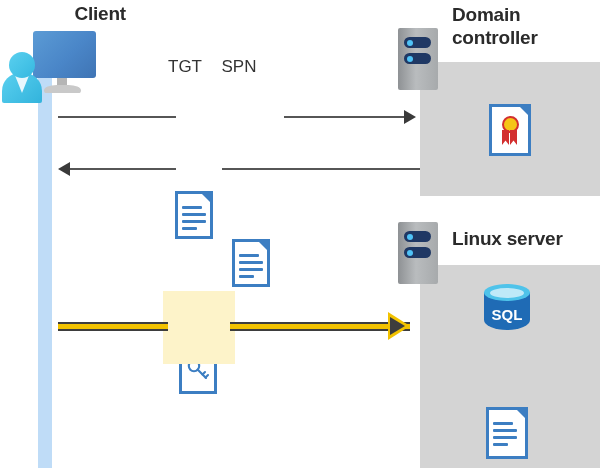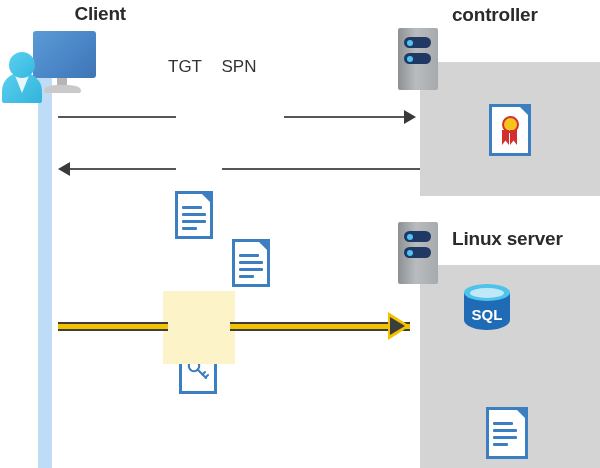--- a/index.html
+++ b/index.html
@@ -164,21 +164,21 @@
     border-radius:50%;background:#f5c518;border:2.5px solid #d32f2f;
     box-sizing:border-box;
   }
   .cert-ribbon{
     position:absolute;top:26px;width:7px;height:15px;background:#d32f2f;
   }
   .cert-ribbon.r1{left:13px;clip-path:polygon(0 0,100% 0,100% 100%,50% 70%,0 100%);}
   .cert-ribbon.r2{left:21px;clip-path:polygon(0 0,100% 0,100% 100%,50% 70%,0 100%);}
 
   
-  #sql-db{left:464px;top:284px;width:24px;height:54px;}
+  #sql-db{left:484px;top:284px;width:24px;height:54px;}
   #sql-body{
     position:absolute;left:0;top:8px;width:46px;height:38px;
     background:#1f6bb5;
     border-radius:0 0 23px 23px / 0 0 10px 10px;
   }
   #sql-top{
     position:absolute;left:0;top:0;width:46px;height:17px;
     background:#4fc3ea;border-radius:50%;
   }
   #sql-top-inner{
@@ -209,20 +209,21 @@
   <div class="abs" style="left:0;top:0;width:110px;height:110px;">
     <div class="abs" id="monitor-screen"></div>
     <div class="abs" id="monitor-neck"></div>
     <div class="abs" id="monitor-base"></div>
     <div class="abs" id="person-body"></div>
     <div class="abs" id="person-collar"></div>
     <div class="abs" id="person-head"></div>
   </div>
 
   <div class="abs" style="left:452px;top:3px;width:148px;">
+    <div class="title-bold">Domain</div>
     <div class="title-bold">controller</div>
   </div>
 
   <div class="abs server-icon" style="left:398px;top:28px;">
     <div class="server-body"></div>
     <div class="server-bar b1">
         <span class="dot"></span>
       </div>
     <div class="server-bar b2">
         <span class="dot"></span>

